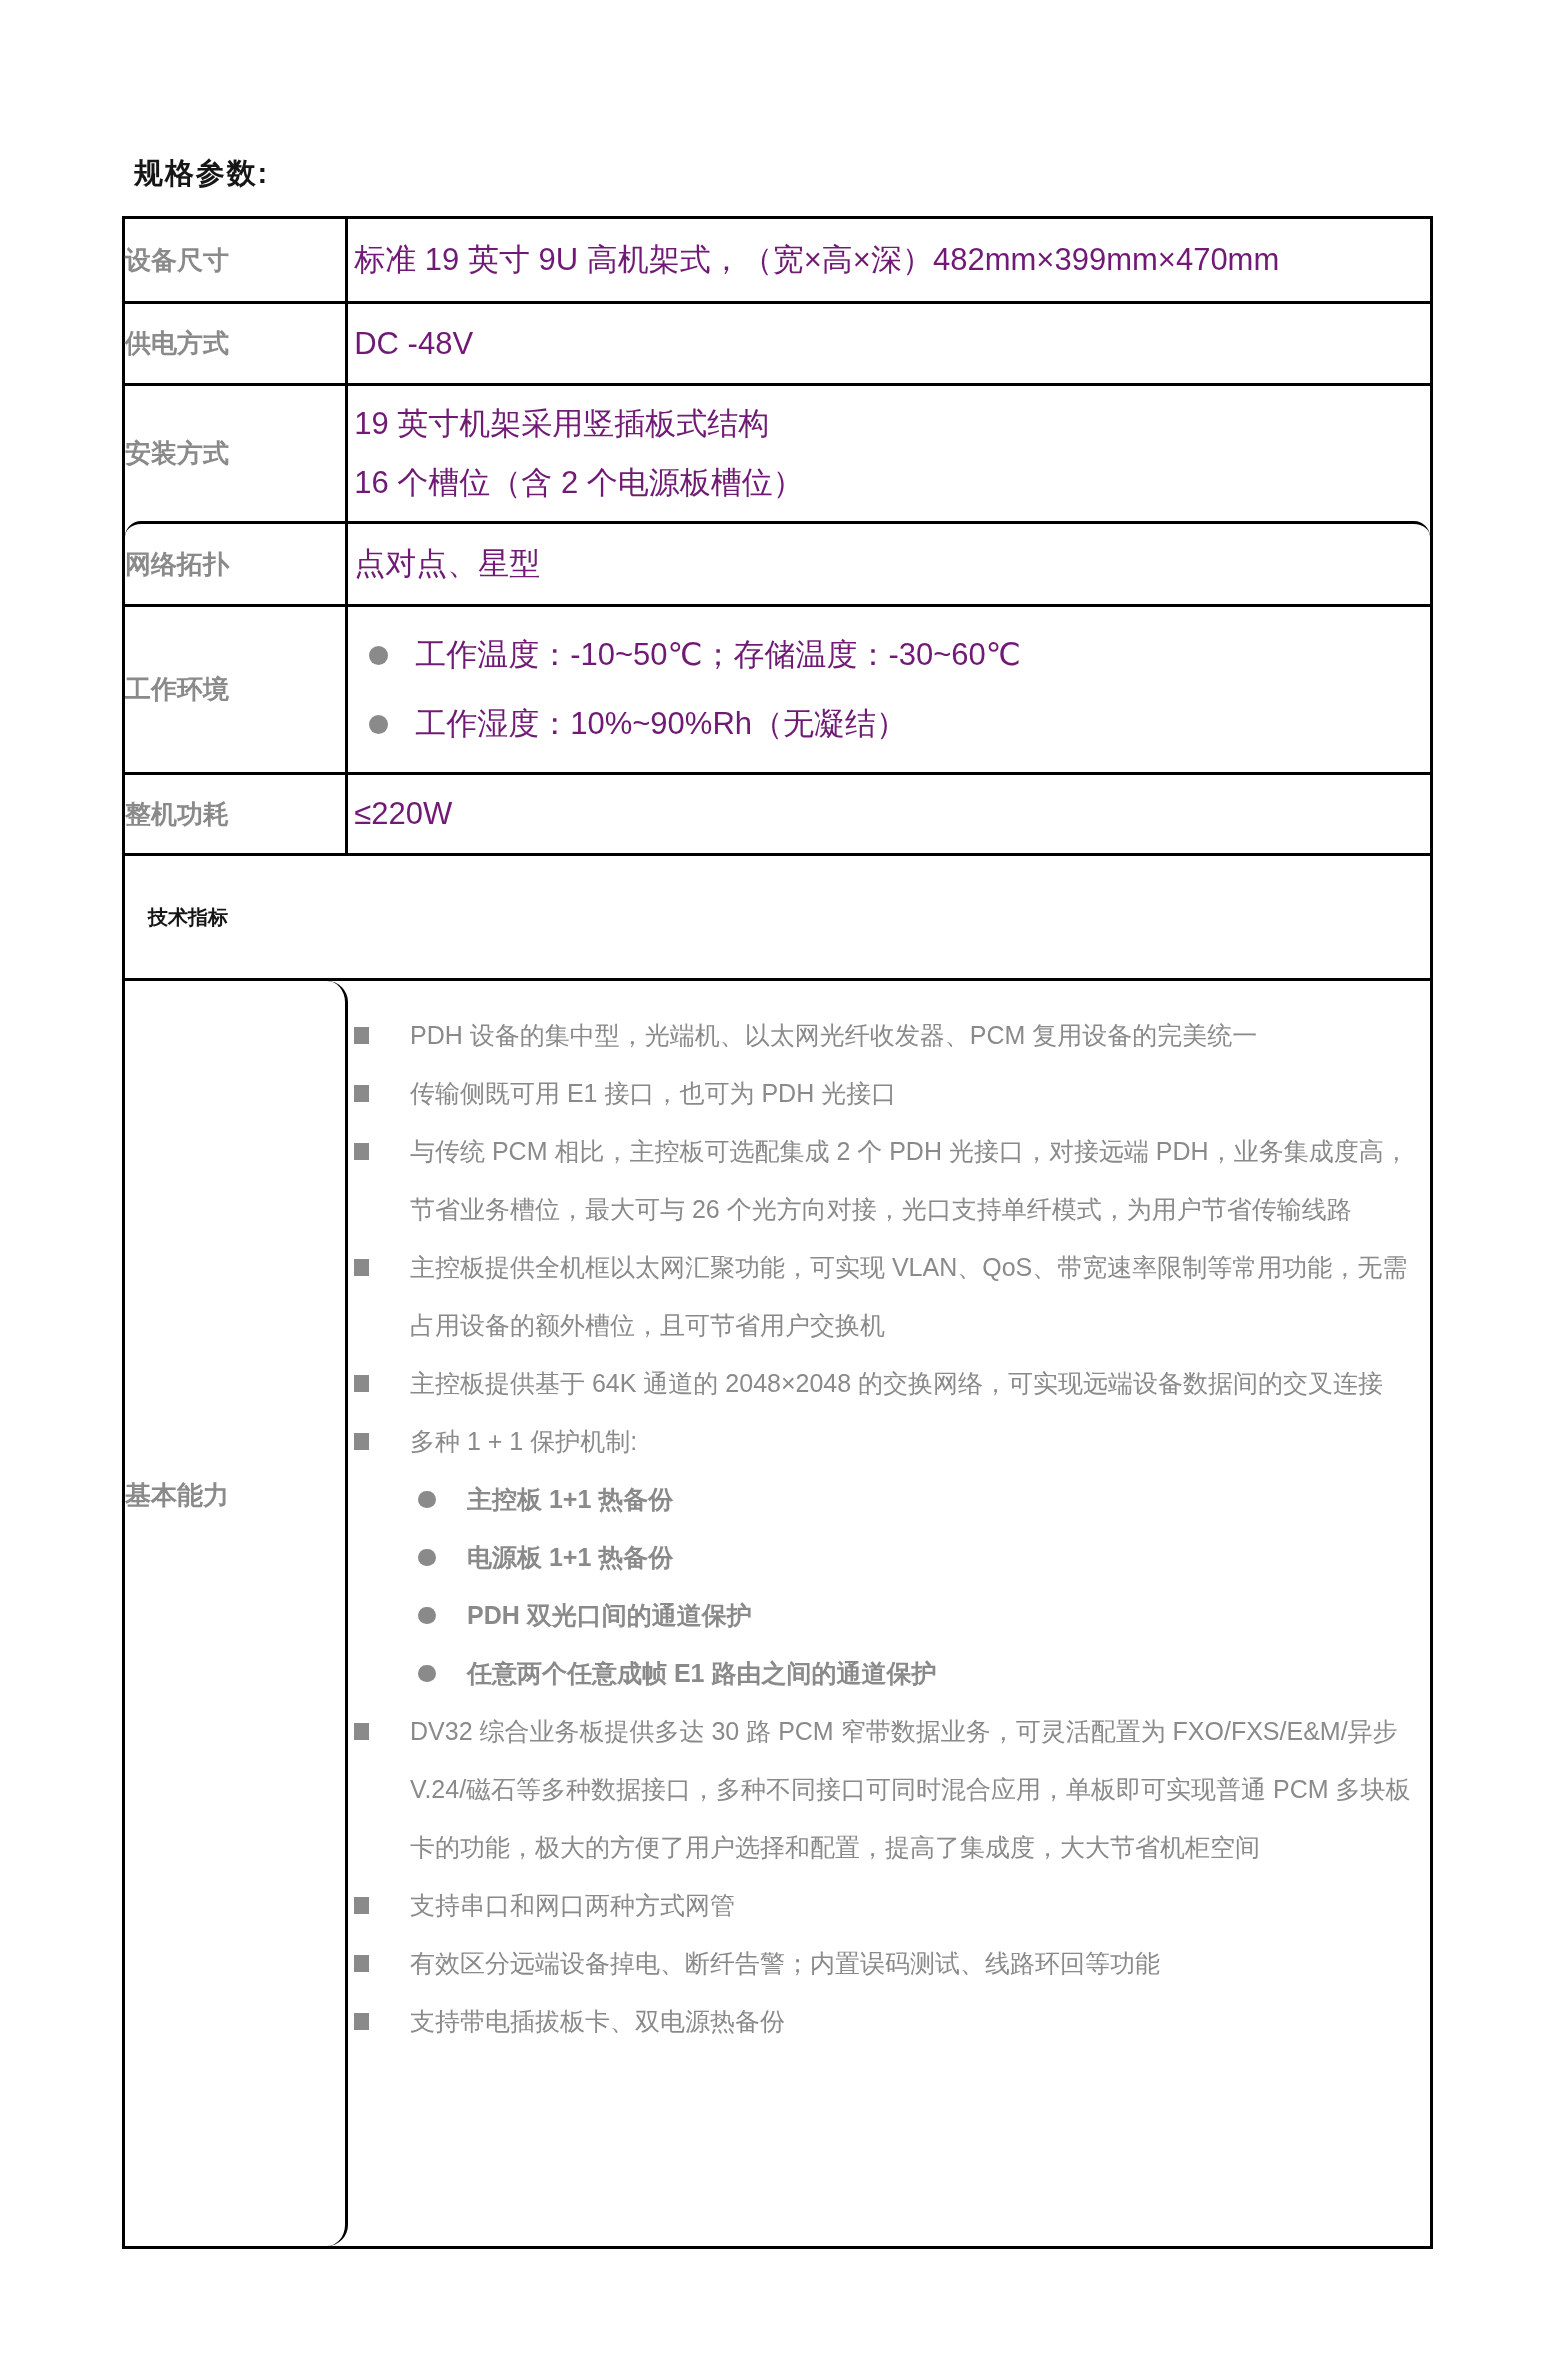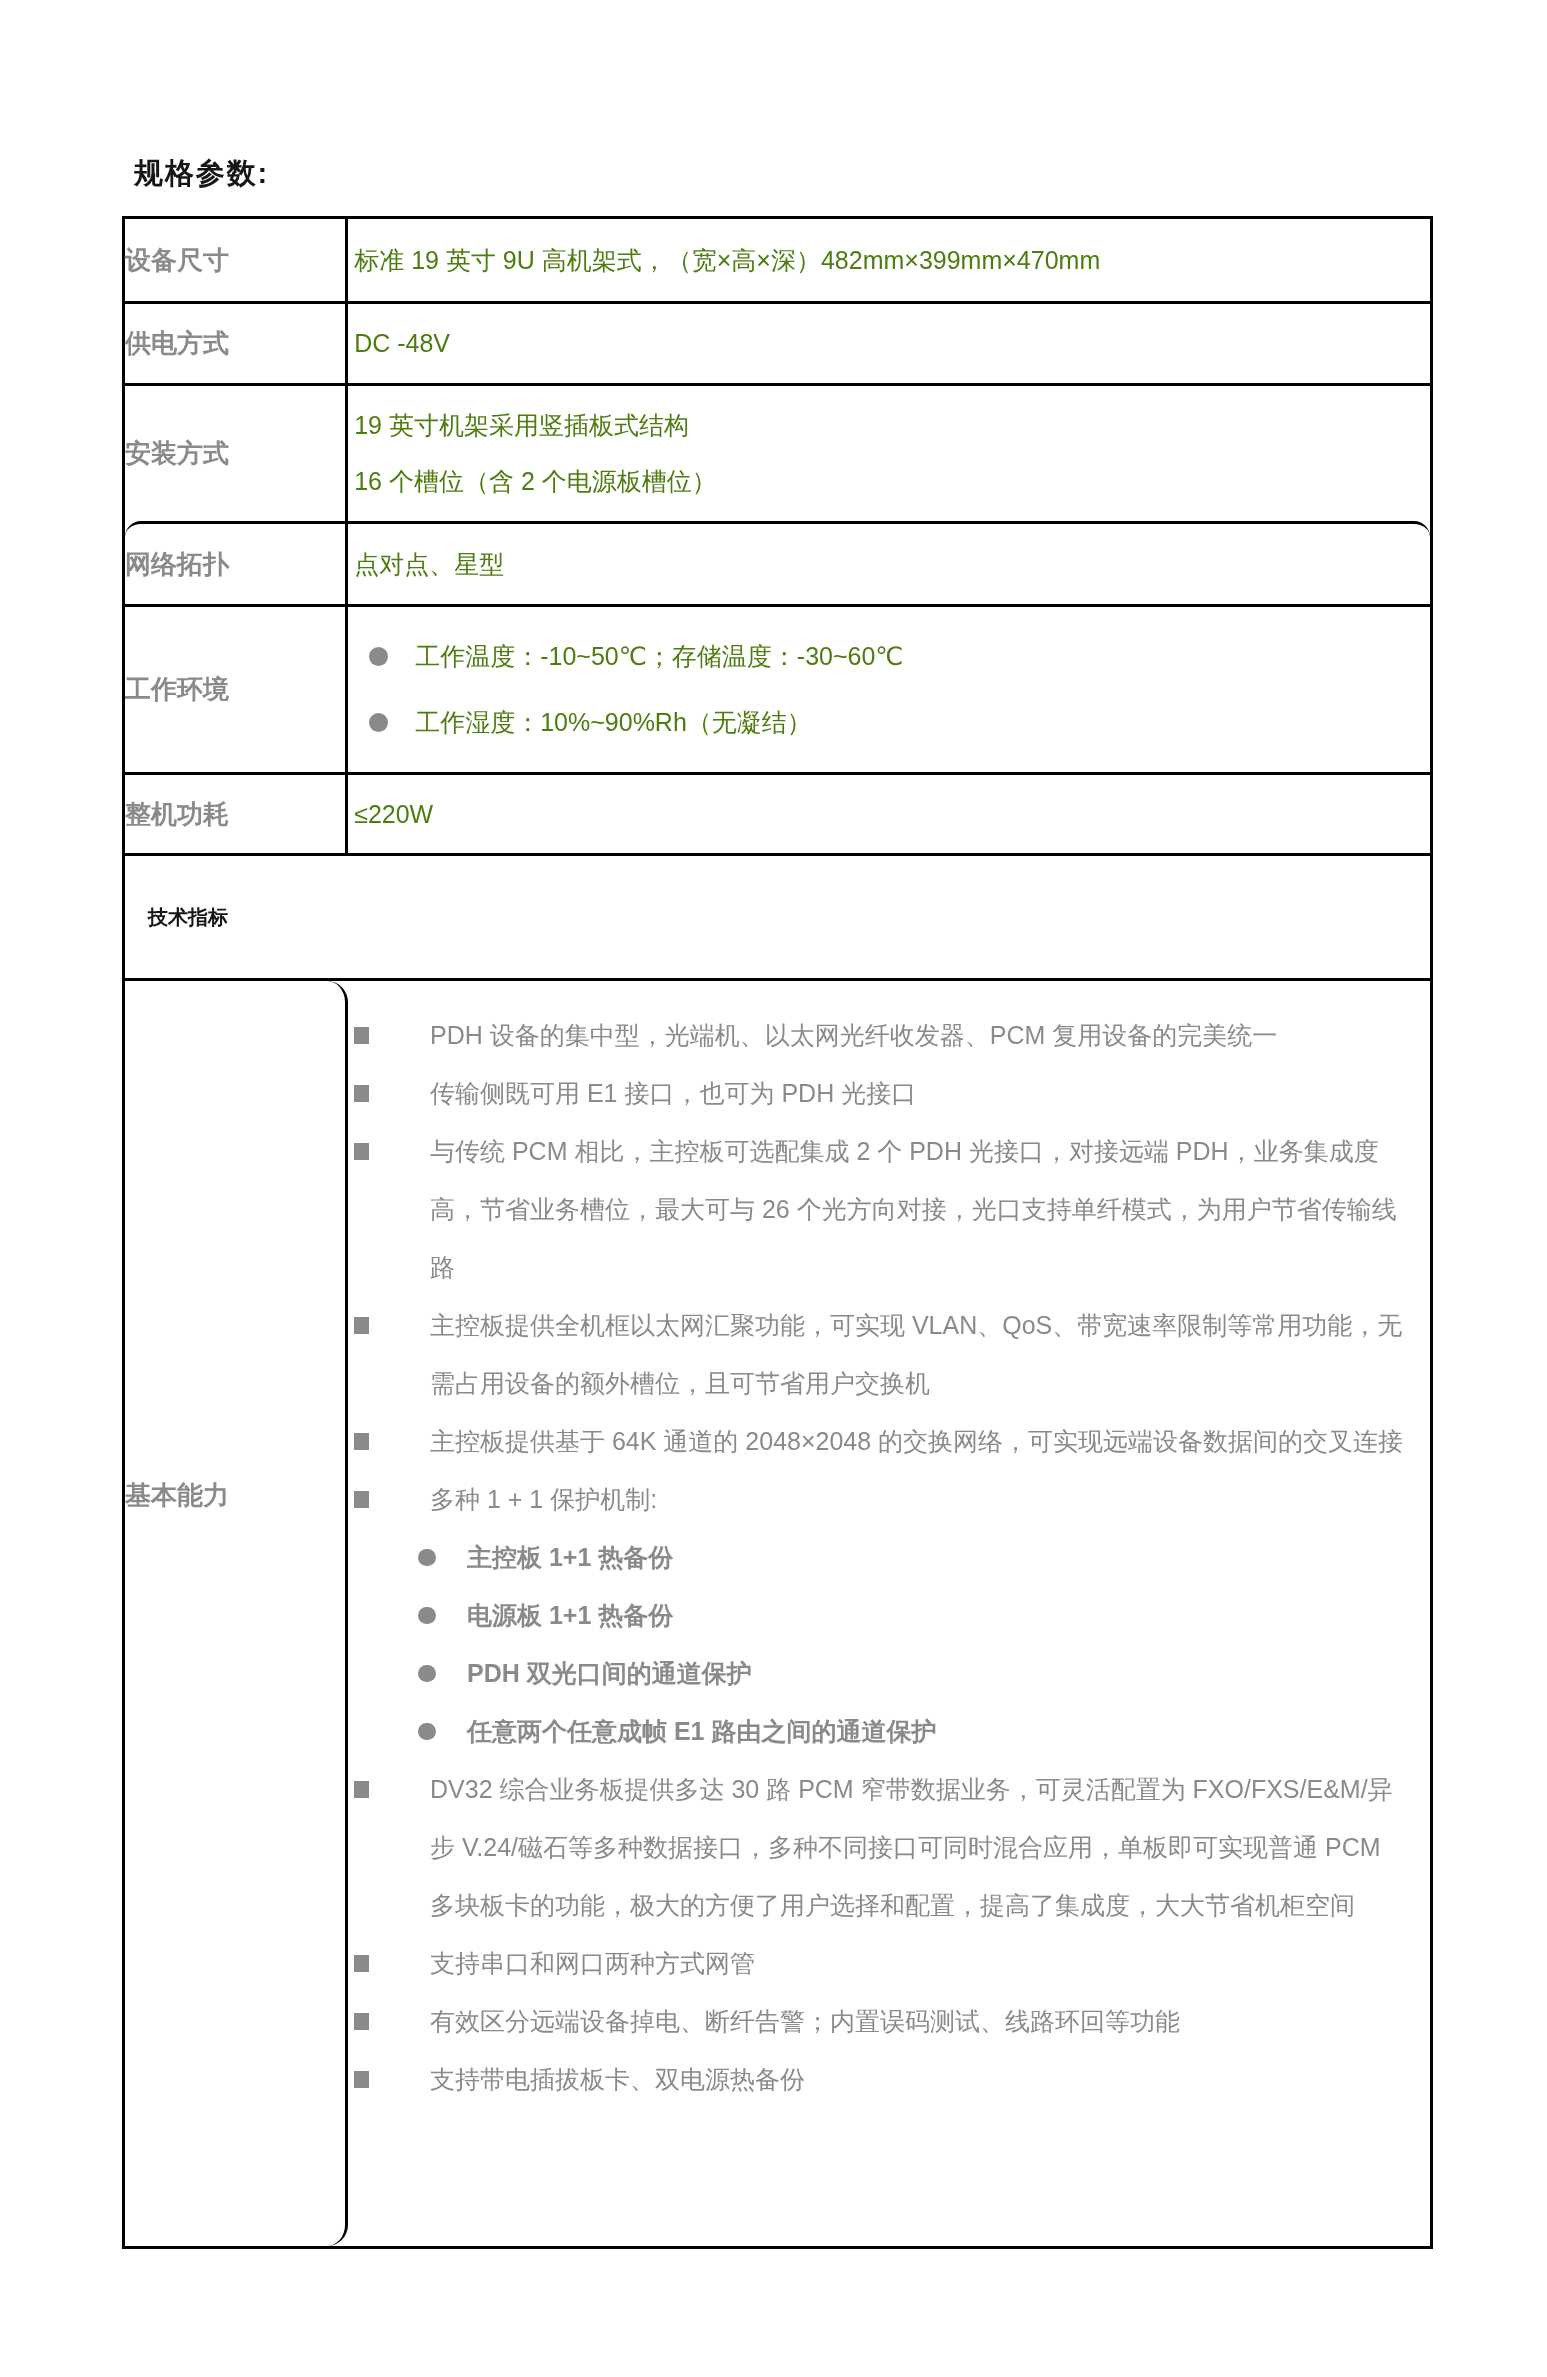--- a/index.html
+++ b/index.html
@@ -25,21 +25,21 @@
     flex:0 0 223px; border-right:3.7px solid #000000;
     display:flex; align-items:center;
     padding-left:0;
     font-size:26px; font-weight:700; color:#8a8a8a;
   }
   .cell-label.offset-up { padding-bottom:237px;border-radius:21px; }
   .cell-value {
     flex:1; min-width:0;
     display:flex; flex-direction:column; justify-content:center;
     padding:0 22.5px 0 6.2px;
-    font-size:25px; color:#4d7c0f;
+    font-size:31px; color:#701a75;
   }
   .cell-value.multiline { justify-content:space-evenly; }
   .cell-section {
     flex:1; display:flex; align-items:center;
     padding-left:23px;
     font-size:20px; font-weight:700; color:#161616;
   }
   
   .r1 { height:82px; }
   .r2 { height:82px; }
@@ -54,21 +54,21 @@
   .env-line .bullet-circle {
     position:absolute; left:15px; top:50%; margin-top:-9.4px;
     width:19px; height:19px; border-radius:50%; background:#8a8a8a;
   }
   
   .cap-cell {
     flex:1; min-width:0;
     padding:25px 19px 0 0;
     font-size:25px; color:#8a8a8a;
   }
-  .cap-item { position:relative; padding-left:82px; line-height:58px; }
+  .cap-item { position:relative; padding-left:62px; line-height:58px; }
   .cap-item .bullet-square {
     position:absolute; left:5.6px; top:20.6px;
     width:15px; height:17.5px; background:#8a8a8a;
   }
   .cap-item.sub { padding-left:119px;font-weight:bold; }
   .cap-item.sub .bullet-circle {
     position:absolute; left:70px; top:20.6px;
     width:17.5px; height:17.5px; border-radius:50%; background:#8a8a8a;
   }
 </style>

